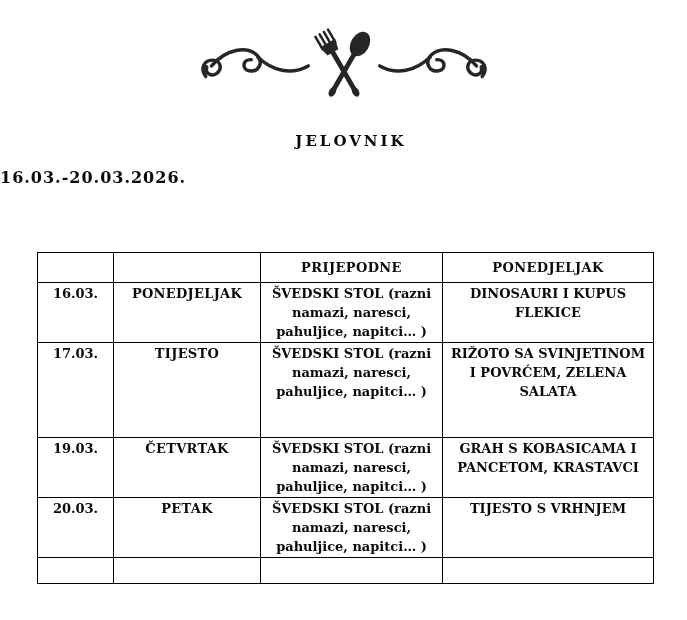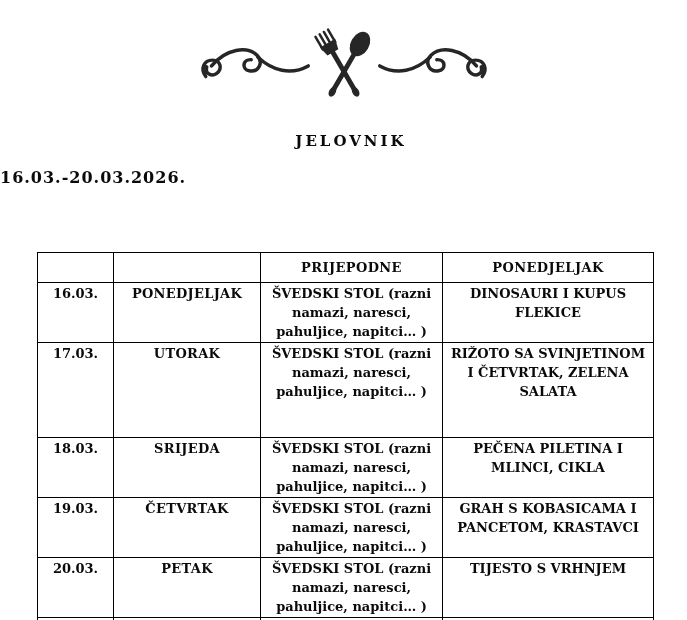--- a/index.html
+++ b/index.html
@@ -109,29 +109,23 @@
     </thead>
     <tbody>
       <tr style="height:59px">
         <td class="datecol">16.03.</td>
         <td class="daycol">PONEDJELJAK</td>
         <td class="morning">ŠVEDSKI STOL (razni namazi, naresci, pahuljice, napitci… )</td>
         <td class="afternoon">DINOSAURI I KUPUS FLEKICE</td>
       </tr>
       <tr style="height:95px">
         <td class="datecol">17.03.</td>
-        <td class="daycol">UTORAK</td>
+        <td class="daycol">TIJESTO</td>
         <td class="morning">ŠVEDSKI STOL (razni namazi, naresci, pahuljice, napitci… )</td>
-        <td class="afternoon">RIŽOTO SA SVINJETINOM I ČETVRTAK, ZELENA SALATA</td>
-      </tr>
-      <tr style="height:53px">
-        <td class="datecol">18.03.</td>
-        <td class="daycol">SRIJEDA</td>
-        <td class="morning">ŠVEDSKI STOL (razni namazi, naresci, pahuljice, napitci… )</td>
-        <td class="afternoon">PEČENA PILETINA I MLINCI, CIKLA</td>
+        <td class="afternoon">RIŽOTO SA SVINJETINOM I POVRĆEM, ZELENA SALATA</td>
       </tr>
       <tr style="height:56px">
         <td class="datecol">19.03.</td>
         <td class="daycol">ČETVRTAK</td>
         <td class="morning">ŠVEDSKI STOL (razni namazi, naresci, pahuljice, napitci… )</td>
         <td class="afternoon">GRAH S KOBASICAMA I PANCETOM, KRASTAVCI</td>
       </tr>
       <tr style="height:59px">
         <td class="datecol">20.03.</td>
         <td class="daycol">PETAK</td>

